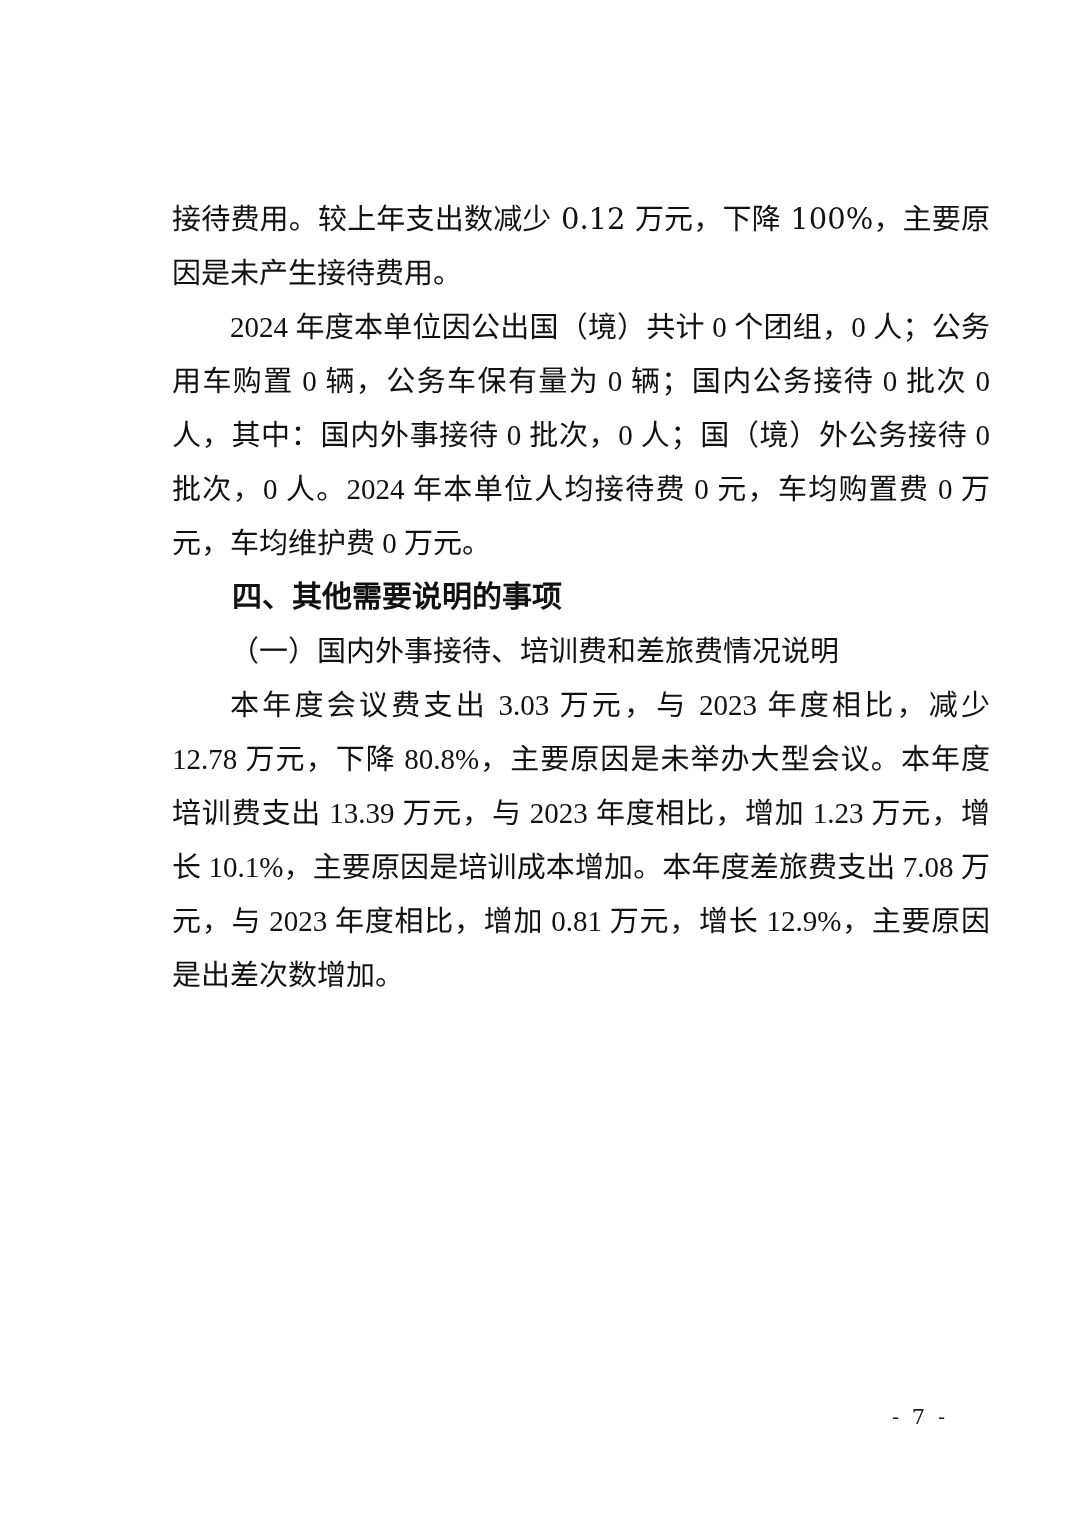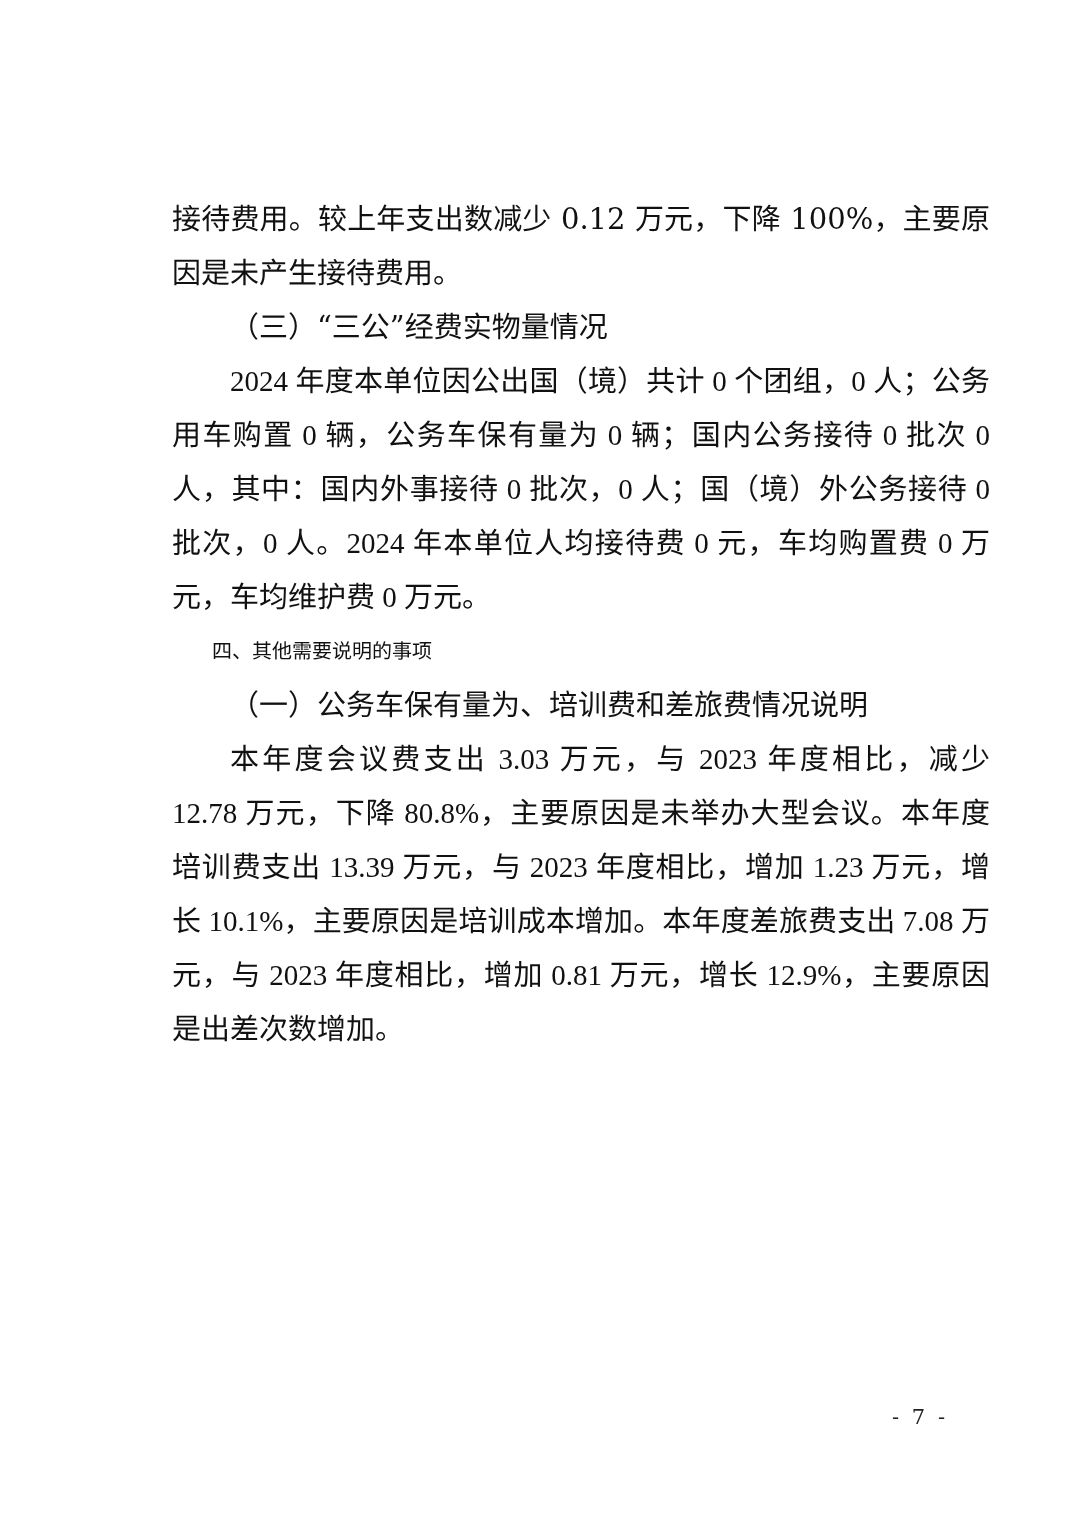--- a/index.html
+++ b/index.html
@@ -38,40 +38,39 @@
   .para-cont {
     text-indent: 0;
   }
   .subheading {
     text-indent: 2em;
     text-align: left;
   }
   .heading-bold {
     text-indent: 2em;
     text-align: left;
-    font-weight: normal;
+    font-weight: bold;
     font-family: "DejaVu Sans", "Liberation Sans", sans-serif;
-    font-size: 20px;
+    font-size: 30px;
   }
   .page-number {
     position: absolute;
     top: 1405px;
     right: 127px;
     font-size: 21px;
     letter-spacing: 3px;
     color: #222222;
     font-family: "DejaVu Serif", "Liberation Serif", serif;
   }
 </style>
 </head>
 <body>
 
 <div class="page">
   <div class="content">
     <p class="para-cont">接待费用。较上年支出数减少 0.12 万元，下降 100%，主要原因是未产生接待费用。</p>
-    <p class="subheading">（三）“三公”经费实物量情况</p>
     <p class="para">2024 年度本单位因公出国（境）共计 0 个团组，0 人；公务用车购置 0 辆，公务车保有量为 0 辆；国内公务接待 0 批次 0 人，其中：国内外事接待 0 批次，0 人；国（境）外公务接待 0 批次，0 人。2024 年本单位人均接待费 0 元，车均购置费 0 万元，车均维护费 0 万元。</p>
     <p class="heading-bold">四、其他需要说明的事项</p>
-    <p class="subheading">（一）公务车保有量为、培训费和差旅费情况说明</p>
+    <p class="subheading">（一）国内外事接待、培训费和差旅费情况说明</p>
     <p class="para">本年度会议费支出 3.03 万元，与 2023 年度相比，减少 12.78 万元，下降 80.8%，主要原因是未举办大型会议。本年度培训费支出 13.39 万元，与 2023 年度相比，增加 1.23 万元，增长 10.1%，主要原因是培训成本增加。本年度差旅费支出 7.08 万元，与 2023 年度相比，增加 0.81 万元，增长 12.9%，主要原因是出差次数增加。</p>
   </div>
   <div class="page-number">- 7 -</div>
 </div>
 
 </body></html>

